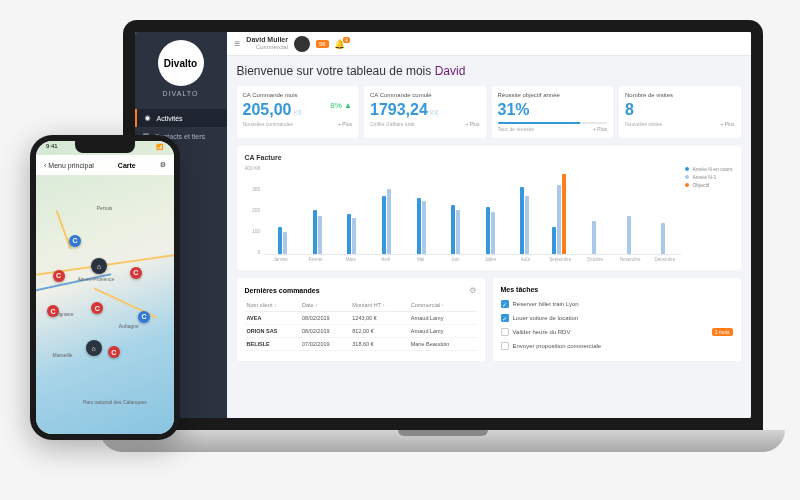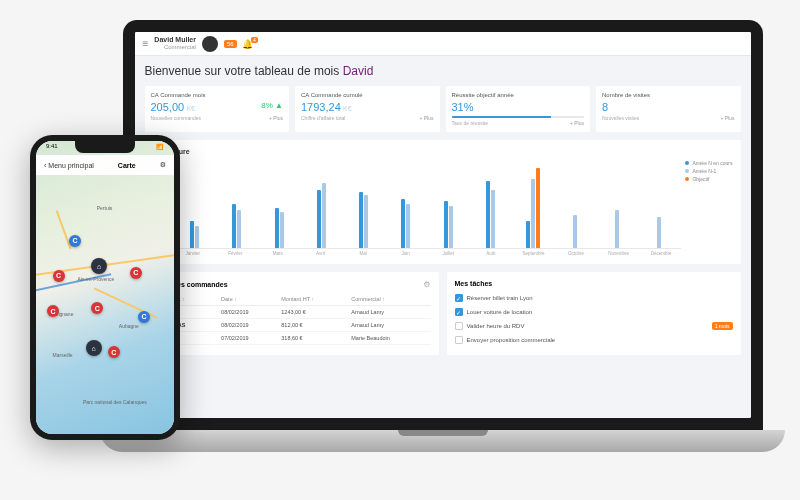--- a/index.html
+++ b/index.html
@@ -36,21 +36,21 @@
 .bell{position:relative;font-size:9px;color:#999}
 .bell .dot{position:absolute;top:-2px;right:-4px;background:#ff7d1a;color:#fff;font-size:5px;padding:0 2px;border-radius:2px}
 
 .content{padding:8px 10px;overflow:hidden}
 .welcome{font-size:12px;color:#333;margin-bottom:8px}
 .welcome .hl{color:#701a75}
 
 .kpis{display:flex;gap:6px;margin-bottom:8px}
 .kpi{background:#fff;flex:1;padding:6px;border-radius:2px}
 .kpi-title{font-size:6px;color:#555;margin-bottom:3px}
-.kpi-val{font-size:11px;color:#3498db;font-weight:400}
+.kpi-val{font-size:16px;color:#3498db;font-weight:700}
 .kpi-unit{font-size:7px;color:#bcd8ec}
 .kpi-sub{font-size:5px;color:#aaa;margin-top:2px;display:flex;justify-content:space-between}
 .kpi-pct{color:#2ecc71;font-size:8px;float:right}
 .kpi-bar{height:2px;background:#e5e8ec;margin-top:3px;border-radius:2px;overflow:hidden}
 .kpi-bar-fill{height:100%;background:#3498db}
 .plus{color:#999;font-size:5px}
 
 .chart-card{background:#fff;padding:8px;border-radius:2px;margin-bottom:8px}
 .chart-title{font-size:7px;font-weight:600;color:#333;margin-bottom:4px}
 .chart-area{display:flex;gap:4px}
@@ -104,20 +104,37 @@
 .pin.blue{background:#3478d6}
 .pin.dark{background:#2c3340;width:16px;height:16px}
 </style>
 </head>
 <body>
 
 <div class="laptop">
  <div class="laptop-screen">
   <div class="laptop-inner">
 
+   <div class="sidebar">
+    <div class="logo">Divalto</div>
+    <div class="brand">DIVALTO</div>
+    <div class="nav-item active">
+      <span class="nav-icon">◉</span>
+      <span>Activités</span>
+    </div>
+    <div class="nav-item">
+      <span class="nav-icon">▦</span>
+      <span>Contacts et tiers</span>
+    </div>
+    <div class="nav-collapse">‹</div>
+    <div class="nav-collapse">‹</div>
+    <div class="nav-collapse">‹</div>
+    <div class="nav-collapse">‹</div>
+    <div class="nav-collapse">‹</div>
+   </div>
 
    <div class="main">
     <div class="topbar">
      <span class="hamburger">≡</span>
      <div class="user-area">
        <div class="user-info">
          <div class="user-name">David Muller</div>
          <div class="user-role">Commercial</div>
        </div>
        <div class="avatar"></div>

